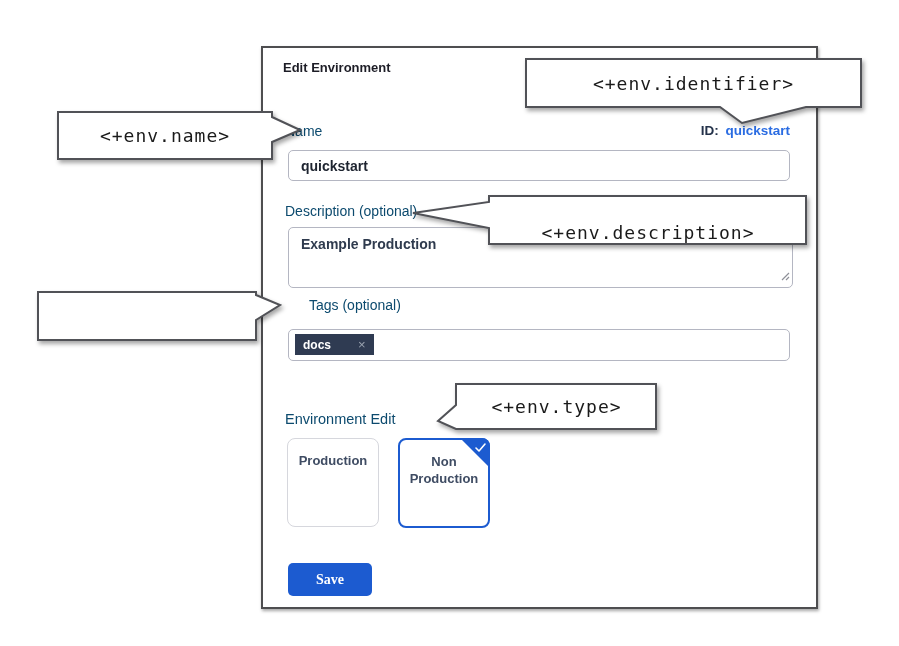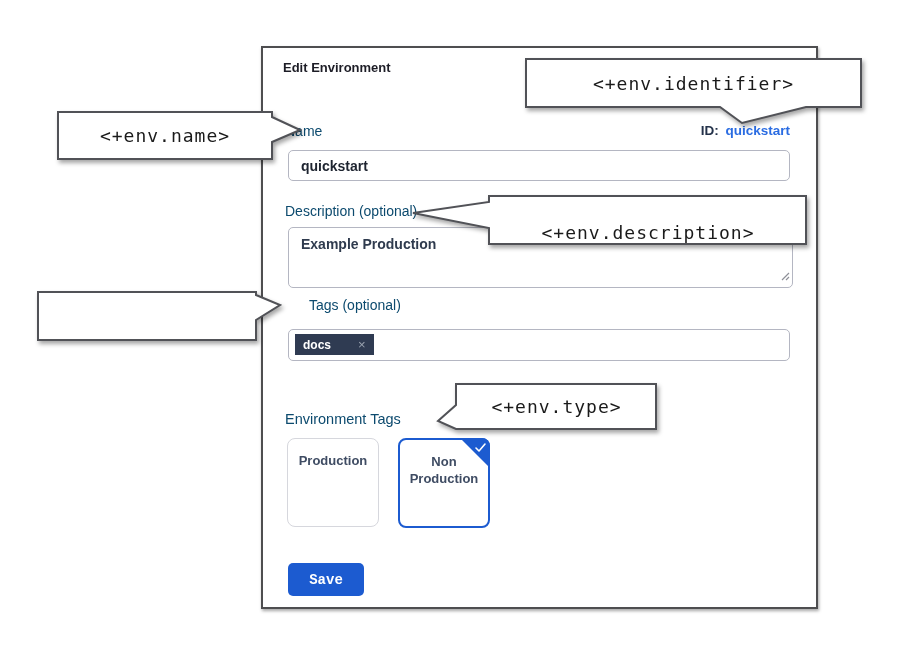--- a/index.html
+++ b/index.html
@@ -60,24 +60,24 @@
   .card-nonprod { left:135px; height:90px; border:2px solid #1c5bd0; }
   .card-label { margin-top:13px; font-size:13px; font-weight:600; color:#3f4c63; text-align:center; line-height:17px; width:70px; }
   .corner-check {
     position:absolute; top:-2px; right:-2px; width:30px; height:30px;
     background:#1c5bd0; clip-path:polygon(0 0, 100% 0, 100% 100%);
     border-top-right-radius:8px;
   }
   .corner-check svg { position:absolute; top:4px; right:3px; }
 
   .save-btn {
-    position:absolute; left:25px; top:515px; width:76px; height:33px;
+    position:absolute; left:25px; top:515px; width:84px; height:33px;
     background:#1c5bd0; border:none; border-radius:5px;
     color:#ffffff; font-size:14px; font-weight:600; cursor:pointer;
-    font-family:Liberation Mono, monospace;
+    font-family:Liberation Serif, serif;
   }
 
   
   .callout { position:absolute; z-index:5; }
   .callout svg { display:block; filter:drop-shadow(2px 3px 2px rgba(0,0,0,0.35)); }
   .callout path { fill:#ffffff; stroke:#515257; stroke-width:2; stroke-linejoin:miter; }
   .callout-text {
     position:absolute; display:flex; align-items:center; justify-content:center;
     font-family:"DejaVu Sans Mono", monospace; font-size:18px; letter-spacing:1px; color:#1a1a1a;
   }
@@ -119,21 +119,21 @@
     </div>
 
     <div class="form-label lbl-tags">Tags (optional)</div>
     <div class="tags-box">
       <div class="tag-chip">
         <span>docs</span>
         <span class="tag-x">×</span>
       </div>
     </div>
 
-    <div class="form-label lbl-type">Environment Tags</div>
+    <div class="form-label lbl-type">Environment Edit</div>
 
     <div class="type-card card-prod">
       <div class="card-label">Production</div>
     </div>
 
     <div class="type-card card-nonprod">
       <div class="corner-check">
         <svg width="13" height="11">
             <polyline points="2,6 5,9 11,2" fill="none" stroke="#ffffff" stroke-width="1.6" stroke-linecap="round" stroke-linejoin="round"></polyline>
           </svg>

